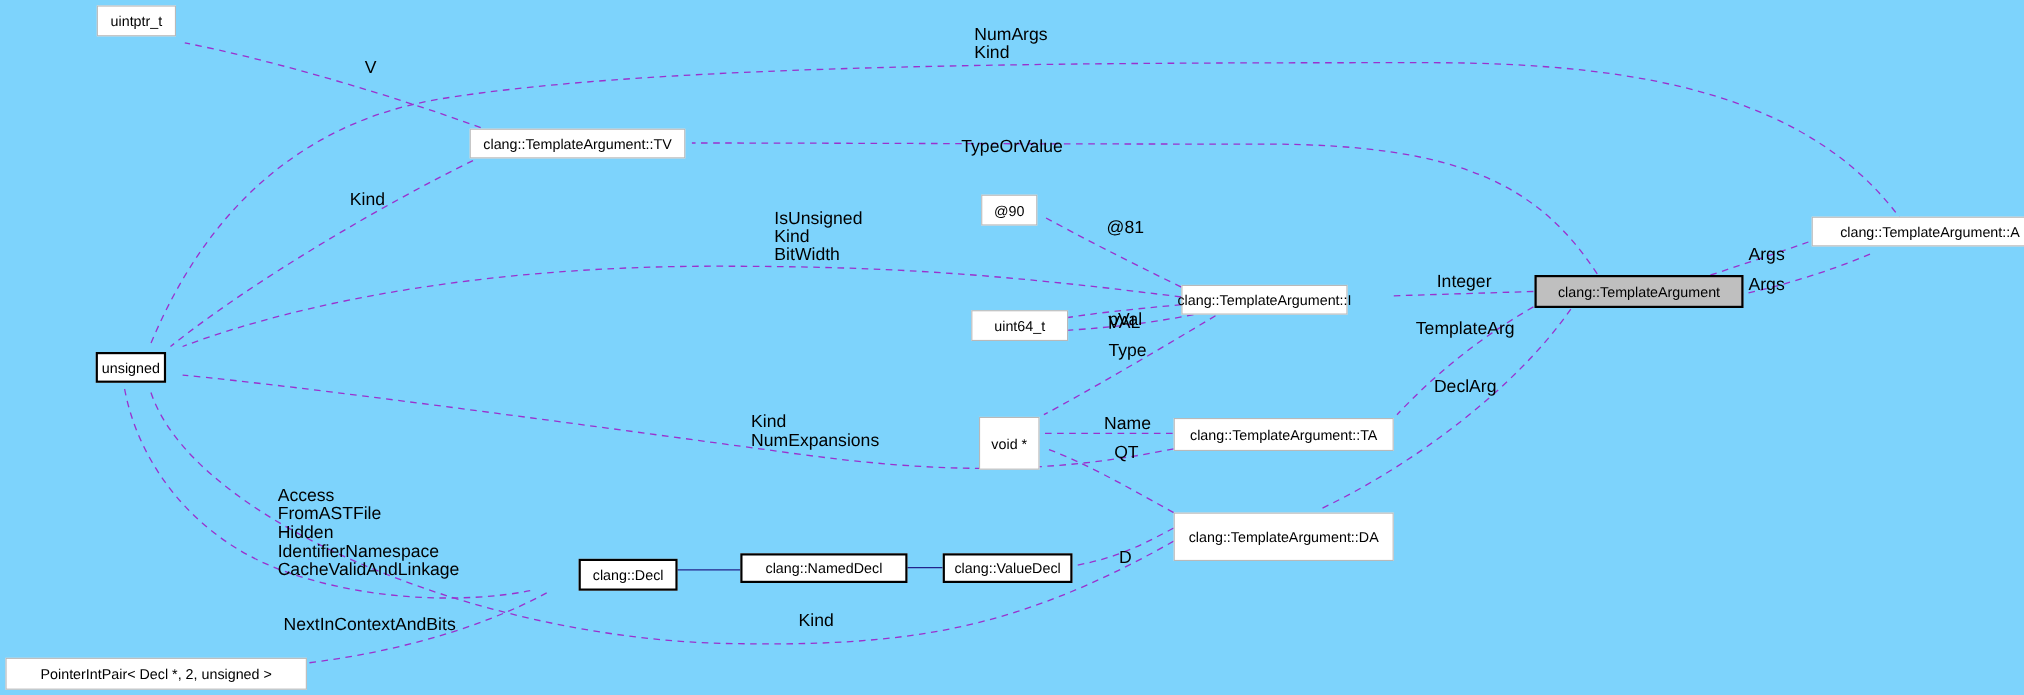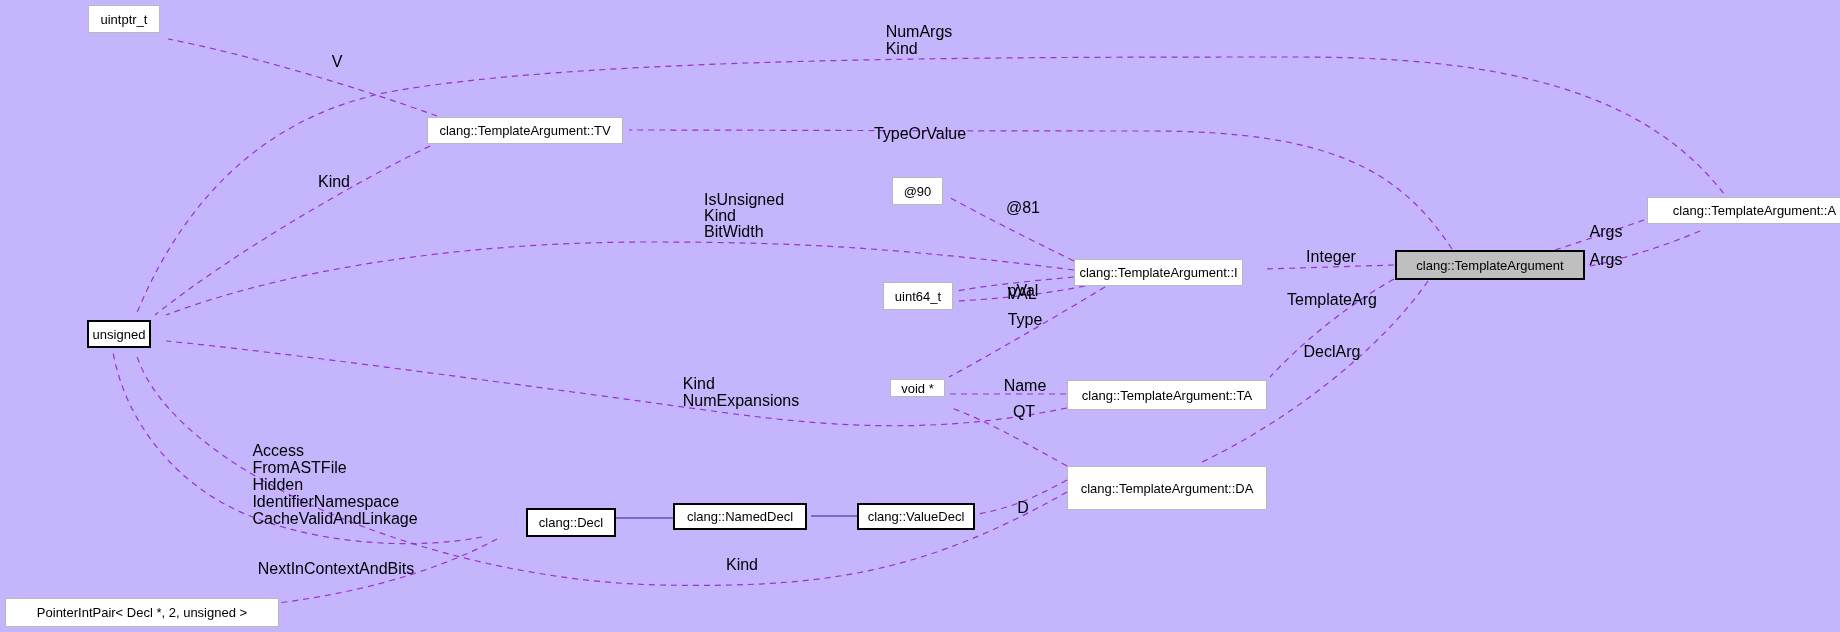--- a/index.html
+++ b/index.html
@@ -25,21 +25,21 @@
   .node.main{border:2px solid var(--border-strong,#000000);background:var(--main-fill,#bfbfbf);}
   .elabel{
     position:absolute;transform:translateX(-50%);
     text-align:left;color:#000;
     font-size:16px;line-height:17px;white-space:nowrap;
   }
 </style>
 </head>
 <body>
 
-<div id="canvas" style="--border-plain: #b9b9b9; --border-strong: #000000; --main-fill: #bfbfbf; background: #c4b5fd;">
+<div id="canvas" style="--border-plain: #b9b9b9; --border-strong: #000000; --main-fill: #bfbfbf; background: #7dd3fc;">
 
   <svg id="edges" xmlns="http://www.w3.org/2000/svg">
     <defs>
       <marker id="m-dash" markerUnits="userSpaceOnUse" markerWidth="14" markerHeight="10" refX="12.5" refY="5" orient="auto">
         <path class="mk-dash" d="M0,0 L14,5 L0,10 z" fill="#9a32cd"></path>
       </marker>
       <marker id="m-solid" markerUnits="userSpaceOnUse" markerWidth="14" markerHeight="10" refX="12.5" refY="5" orient="auto">
         <path class="mk-solid" d="M0,0 L14,5 L0,10 z" fill="#23238b"></path>
       </marker>
     </defs>
@@ -73,42 +73,42 @@
   <div id="nodes">
       <div class="node plain" style="left: 88px; top: 5px; width: 72px; height: 28px;">
         <span>uintptr_t</span>
       </div>
       <div class="node plain" style="left: 427px; top: 117px; width: 196px; height: 27px;">
         <span>clang::TemplateArgument::TV</span>
       </div>
       <div class="node plain" style="left: 892px; top: 177px; width: 51px; height: 28px;">
         <span>@90</span>
       </div>
-      <div class="node plain" style="left: 1074px; top: 259px; width: 169px; height: 27px;">
+      <div class="node plain" style="left: 1074px; top: 259px; width: 151px; height: 27px;">
         <span>clang::TemplateArgument::I</span>
       </div>
-      <div class="node plain" style="left: 883px; top: 282px; width: 70px; height: 28px;">
+      <div class="node plain" style="left: 883px; top: 282px; width: 88px; height: 28px;">
         <span>uint64_t</span>
       </div>
       <div class="node strong" style="left: 87px; top: 320px; width: 64px; height: 28px;">
         <span>unsigned</span>
       </div>
-      <div class="node plain" style="left: 890px; top: 379px; width: 55px; height: 18px; align-items: center;">
+      <div class="node plain" style="left: 890px; top: 379px; width: 55px; height: 48px; align-items: center;">
         <span>void *</span>
       </div>
       <div class="node plain" style="left: 1067px; top: 380px; width: 200px; height: 30px;">
         <span>clang::TemplateArgument::TA</span>
       </div>
       <div class="node plain" style="left: 1067px; top: 466px; width: 200px; height: 44px;">
         <span>clang::TemplateArgument::DA</span>
       </div>
       <div class="node strong" style="left: 480px; top: 508px; width: 90px; height: 29px; margin-left: 46px;">
         <span>clang::Decl</span>
       </div>
-      <div class="node strong" style="left: 673px; top: 503px; width: 134px; height: 27px;">
+      <div class="node strong" style="left: 673px; top: 503px; width: 152px; height: 27px;">
         <span>clang::NamedDecl</span>
       </div>
       <div class="node strong" style="left: 857px; top: 503px; width: 118px; height: 27px;">
         <span>clang::ValueDecl</span>
       </div>
       <div class="node plain" style="left: 5px; top: 598px; width: 274px; height: 29px;">
         <span>PointerIntPair&lt; Decl *, 2, unsigned &gt;</span>
       </div>
       <div class="node main" style="left: 1395px; top: 250px; width: 190px; height: 30px;">
         <span>clang::TemplateArgument</span>

